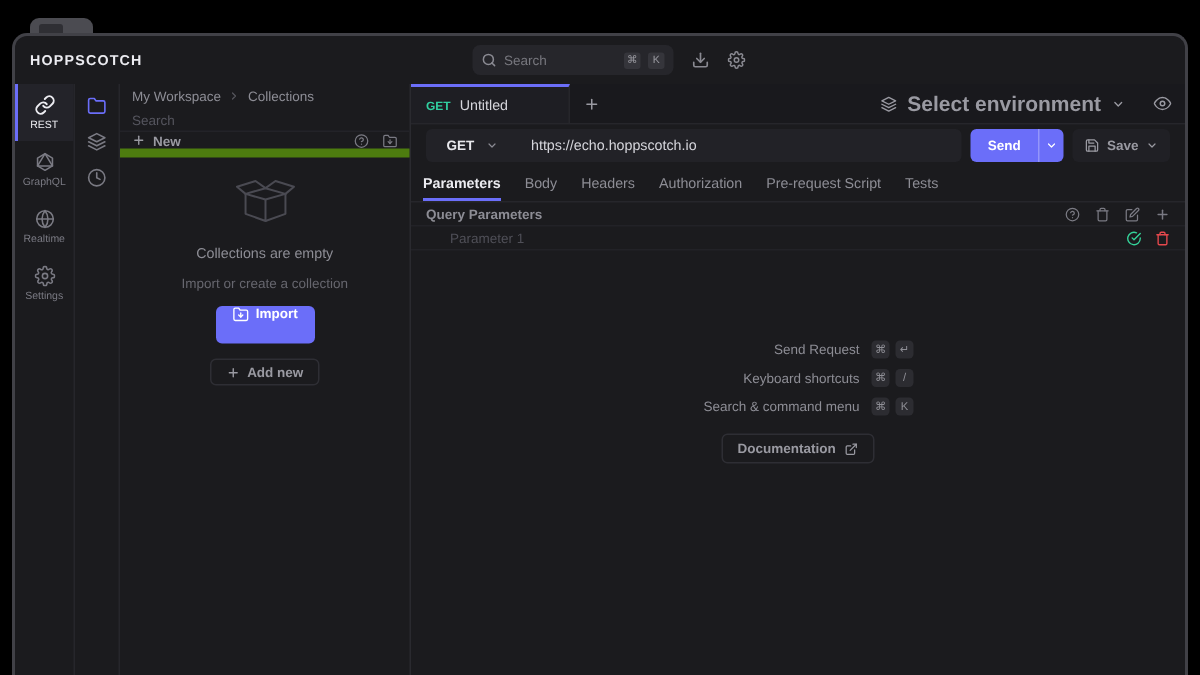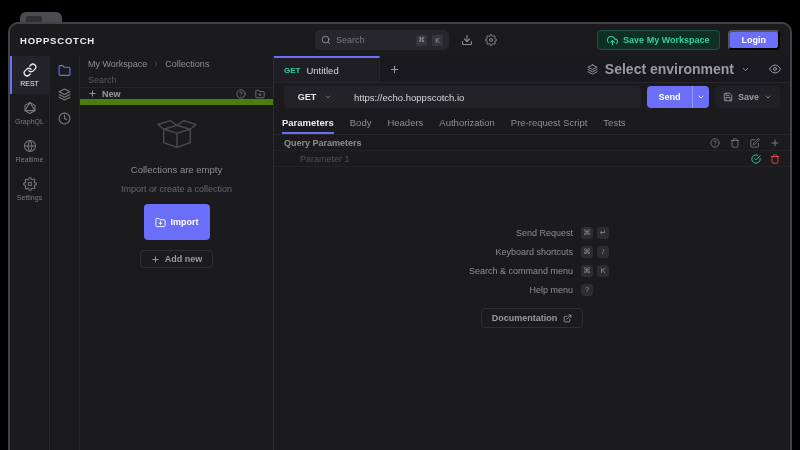--- a/index.html
+++ b/index.html
@@ -44,21 +44,21 @@
   .crumb-sep { color:#55555c; display:flex; }
   .col-search { height:16px; flex:0 0 16px; display:flex; align-items:center; padding:0 8px; border-bottom:1px solid #232328; }
   .col-search input { width:100%; background:transparent; border:none; outline:none; font-size:9px; color:#9a9aa2; font-family:inherit; }
   .col-search input::placeholder { color:#55555e; }
   .col-toolbar { height:17px; flex:0 0 17px; display:flex; align-items:center; padding:0 8px; border-bottom:6px solid #4d7c0f; }
   .new-btn { display:flex; align-items:center; gap:5px; color:#9a9aa2; font-size:9px; font-weight:700; }
   .col-toolbar .right { margin-left:auto; display:flex; align-items:center; gap:9px; color:#7a7a83; }
   .empty-state { display:flex; flex-direction:column; align-items:center; padding-top:10px; }
   .empty-title { margin-top:11px; font-size:9.5px; color:#8d8d95; }
   .empty-sub { margin-top:9px; font-size:9px; color:#66666e; }
-  .btn-import { margin-top:10px; height:36px; padding:0 11px; border-radius:4px; background:#6b6ef9; color:#fff; font-size:9px; font-weight:700; display:flex; align-items:center; gap:5px; }
+  .btn-import { margin-top:10px; height:25px; padding:0 11px; border-radius:4px; background:#6b6ef9; color:#fff; font-size:9px; font-weight:700; display:flex; gap:5px; }
   .btn-addnew { margin-top:10px; height:18px; padding:0 10px; border-radius:4px; border:1px solid #2e2e34; color:#9a9aa2; font-size:9px; font-weight:700; display:flex; align-items:center; gap:5px; }
 
   
   .main { flex:1; display:flex; flex-direction:column; min-width:0; }
   .tabstrip { height:27px; flex:0 0 27px; border-bottom:1px solid #26262b; display:flex; align-items:stretch; background:#19191d; }
   .req-tab { width:106px; display:flex; align-items:center; gap:6px; padding:0 10px; background:#1e1e23; border-top:2px solid #6b6ef9; border-right:1px solid #26262b; }
   .req-tab .m { font-size:8px; font-weight:700; color:#31d0a0; }
   .req-tab .n { font-size:9.5px; color:#d6d6dc; }
   .tab-add { width:28px; display:flex; align-items:center; justify-content:center; color:#9a9aa2; }
   .strip-right { margin-left:auto; display:flex; align-items:center; gap:7px; padding-right:9px; color:#9a9aa2; }
@@ -134,35 +134,20 @@
             </svg>
         </span>
         <span class="tb-icon">
           <svg width="12" height="12" viewBox="0 0 24 24" fill="none" stroke="currentColor" stroke-width="2" stroke-linecap="round" stroke-linejoin="round">
               <circle cx="12" cy="12" r="3"></circle>
               <path d="M19.4 15a1.65 1.65 0 0 0 .33 1.82l.06.06a2 2 0 1 1-2.83 2.83l-.06-.06a1.65 1.65 0 0 0-1.82-.33 1.65 1.65 0 0 0-1 1.51V21a2 2 0 1 1-4 0v-.09a1.65 1.65 0 0 0-1-1.51 1.65 1.65 0 0 0-1.82.33l-.06.06a2 2 0 1 1-2.83-2.83l.06-.06a1.65 1.65 0 0 0 .33-1.82 1.65 1.65 0 0 0-1.51-1H3a2 2 0 1 1 0-4h.09a1.65 1.65 0 0 0 1.51-1 1.65 1.65 0 0 0-.33-1.82l-.06-.06a2 2 0 1 1 2.83-2.83l.06.06a1.65 1.65 0 0 0 1.82.33h0a1.65 1.65 0 0 0 1-1.51V3a2 2 0 1 1 4 0v.09a1.65 1.65 0 0 0 1 1.51h0a1.65 1.65 0 0 0 1.82-.33l.06-.06a2 2 0 1 1 2.83 2.83l-.06.06a1.65 1.65 0 0 0-.33 1.82v0a1.65 1.65 0 0 0 1.51 1H21a2 2 0 1 1 0 4h-.09a1.65 1.65 0 0 0-1.51 1z"></path>
             </svg>
         </span>
       </div>
 
-      <div class="topbar-right">
-        <button class="btn-savews">
-          <span style="display:flex">
-            <svg width="11" height="11" viewBox="0 0 24 24" fill="none" stroke="currentColor" stroke-width="2.2" stroke-linecap="round" stroke-linejoin="round">
-                <path d="M20.39 18.39A5 5 0 0 0 18 9h-1.26A8 8 0 1 0 3 16.3"></path>
-                <polyline points="16 16 12 12 8 16"></polyline>
-                <line x1="12" y1="12" x2="12" y2="21"></line>
-              </svg>
-          </span>
-          <span>Save My Workspace</span>
-        </button>
-        <button class="btn-login">
-          <span>Login</span>
-        </button>
-      </div>
     </div>
 
     <div class="app-body">
 
       <nav class="mainnav">
         <div class="nav-item active">
           <span style="display:flex">
             <svg width="14" height="14" viewBox="0 0 24 24" fill="none" stroke="currentColor" stroke-width="2.2" stroke-linecap="round" stroke-linejoin="round">
                 <path d="M10 13a5 5 0 0 0 7.54.54l3-3a5 5 0 0 0-7.07-7.07l-1.72 1.71"></path>
                 <path d="M14 11a5 5 0 0 0-7.54-.54l-3 3a5 5 0 0 0 7.07 7.07l1.71-1.71"></path>
@@ -444,26 +429,20 @@
                 <span class="kbd">/</span>
               </span>
           </div>
           <div class="sc-row">
             <span class="sc-label">Search &amp; command menu</span>
             <span class="sc-keys">
                 <span class="kbd">⌘</span>
                 <span class="kbd">K</span>
               </span>
           </div>
-          <div class="sc-row">
-            <span class="sc-label">Help menu</span>
-            <span class="sc-keys">
-                <span class="kbd">?</span>
-              </span>
-          </div>
           <button class="btn-doc" style="background:none;font-family:inherit">
             <span>Documentation</span>
             <span style="display:flex">
               <svg width="9" height="9" viewBox="0 0 24 24" fill="none" stroke="currentColor" stroke-width="2.2" stroke-linecap="round" stroke-linejoin="round">
                   <path d="M18 13v6a2 2 0 0 1-2 2H5a2 2 0 0 1-2-2V8a2 2 0 0 1 2-2h6"></path>
                   <polyline points="15 3 21 3 21 9"></polyline>
                   <line x1="10" y1="14" x2="21" y2="3"></line>
                 </svg>
             </span>
           </button>

